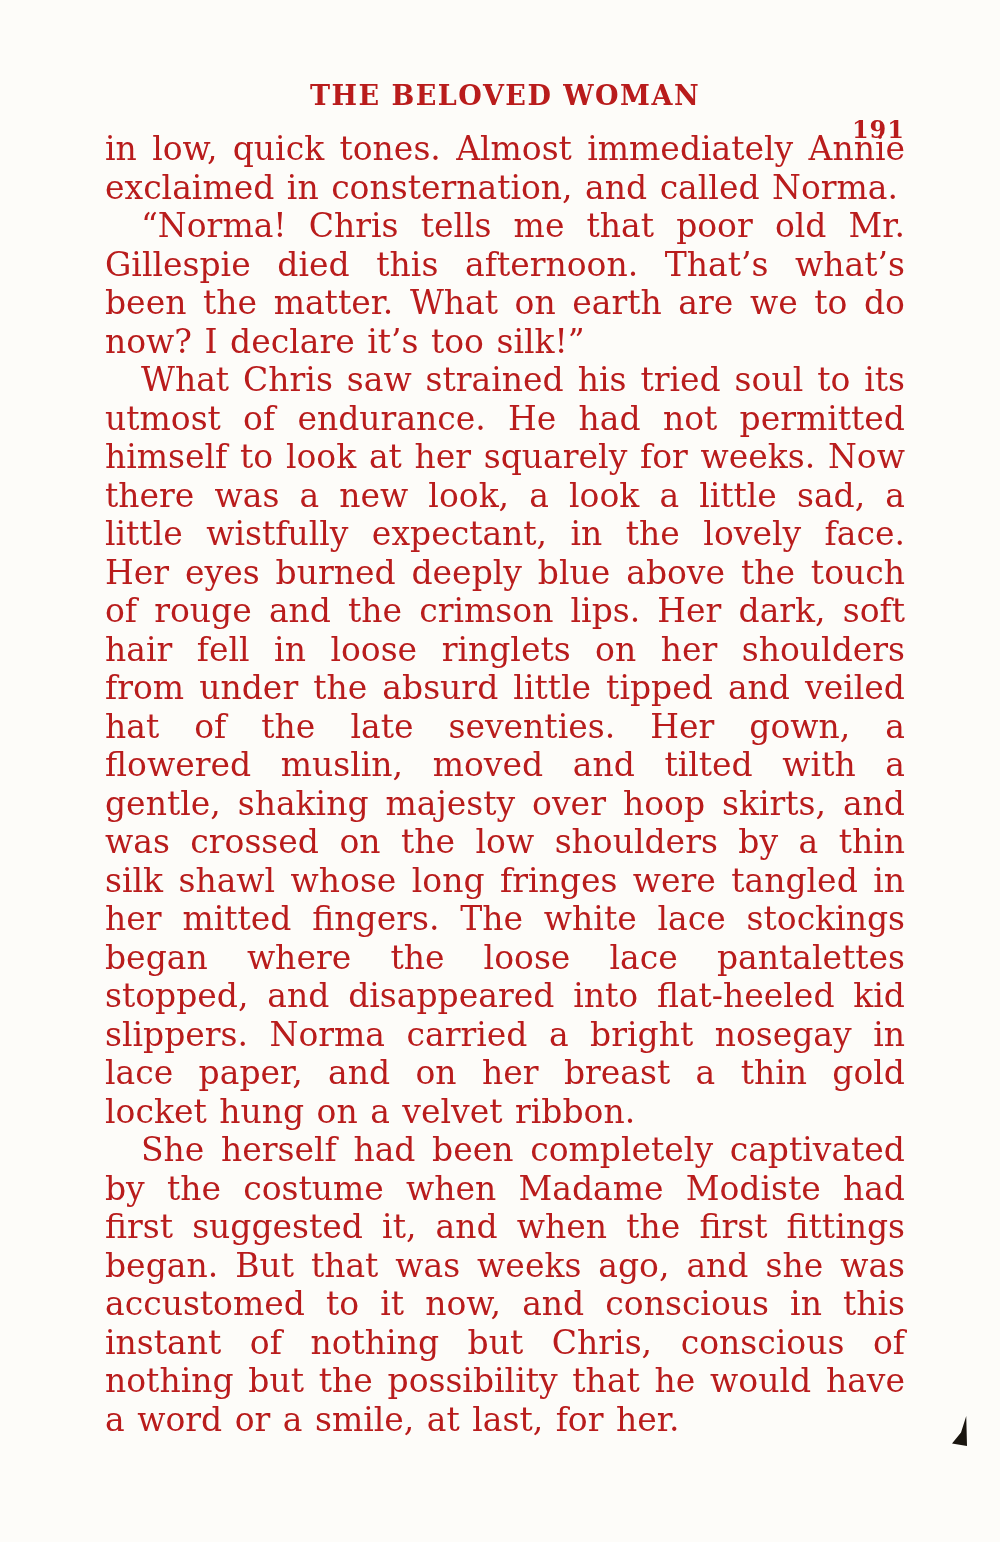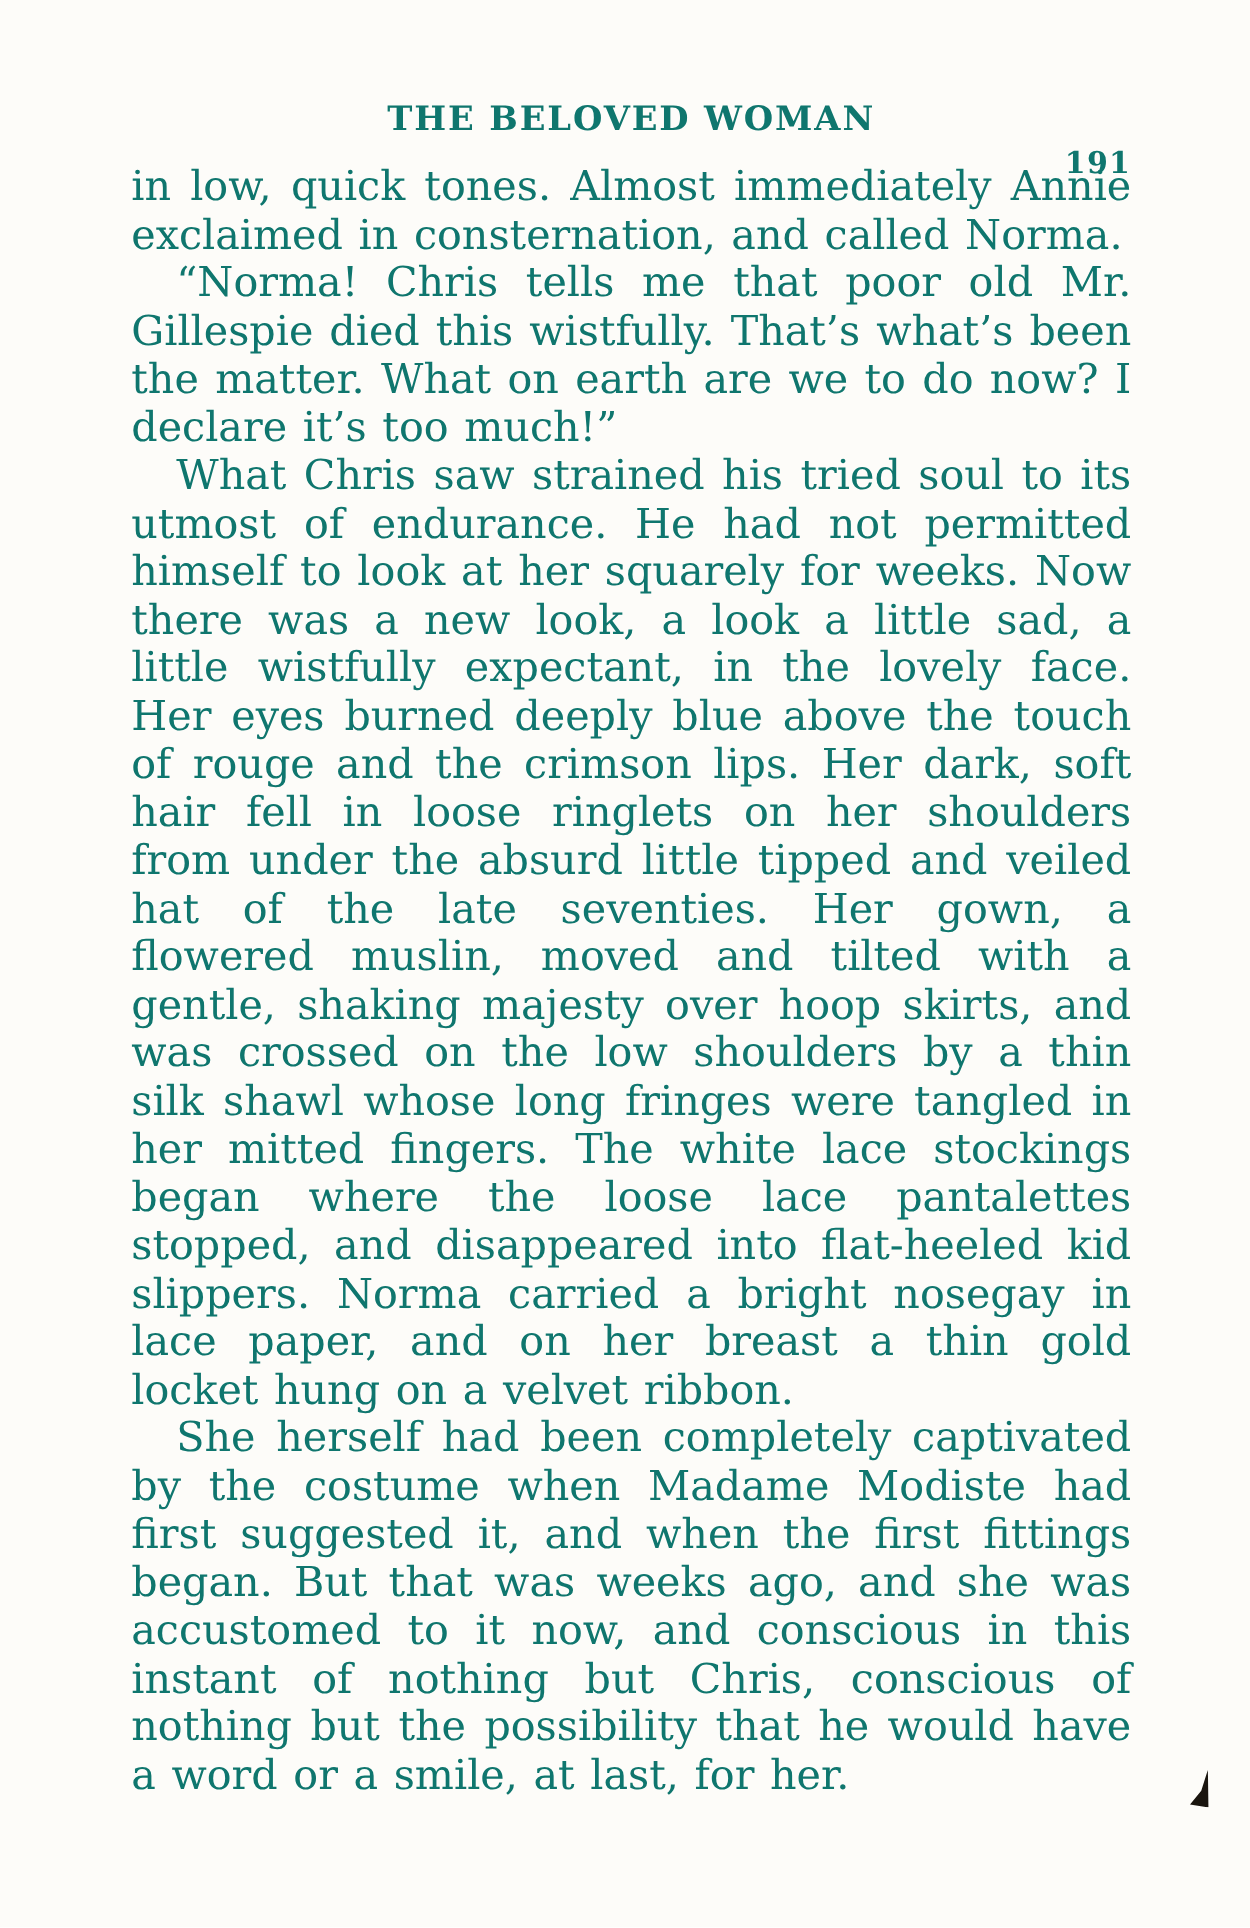--- a/index.html
+++ b/index.html
@@ -7,21 +7,21 @@
     padding: 0;
     background: #ffffff;
   }
   .page {
     position: relative;
     width: 1000px;
     height: 1542px;
     background: #fdfcf9;
     overflow: hidden;
     font-family: "DejaVu Serif", serif;
-    color: #0f766e;
+    color: #b91c1c;
   }
   .page-header {
     position: absolute;
     top: 80px;
     left: 105px;
     width: 800px;
     height: 36px;
   }
   .running-title {
     display: block;
@@ -75,20 +75,20 @@
 
 <div class="page">
 
   <header class="page-header">
     <span class="running-title">THE BELOVED WOMAN</span>
     <span class="page-number">191</span>
   </header>
 
   <main class="text-block" id="paragraphs">
       <p class="no-indent"><span>in low, quick tones. Almost immediately Annie exclaimed in consternation, and called Norma.</span></p>
-      <p><span>“Norma! Chris tells me that poor old Mr. Gillespie died this wistfully. </span><span class="italic">That’s</span><span> what’s been the matter. What on earth are we to do now? I declare it’s </span><span class="italic">too</span><span> much!”</span></p>
+      <p><span>“Norma! Chris tells me that poor old Mr. Gillespie died this afternoon. </span><span class="italic">That’s</span><span> what’s been the matter. What on earth are we to do now? I declare it’s </span><span class="italic">too</span><span> silk!”</span></p>
       <p><span>What Chris saw strained his tried soul to its utmost of endurance. He had not permitted himself to look at her squarely for weeks. Now there was a new look, a look a little sad, a little wistfully expectant, in the lovely face. Her eyes burned deeply blue above the touch of rouge and the crimson lips. Her dark, soft hair fell in loose ringlets on her shoulders from under the absurd little tipped and veiled hat of the late seventies. Her gown, a flowered muslin, moved and tilted with a gentle, shaking majesty over hoop skirts, and was crossed on the low shoulders by a thin silk shawl whose long fringes were tangled in her mitted fingers. The white lace stockings began where the loose lace pantalettes stopped, and disappeared into flat-heeled kid slippers. Norma carried a bright nosegay in lace paper, and on her breast a thin gold locket hung on a velvet ribbon.</span></p>
       <p><span>She herself had been completely captivated by the costume when Madame Modiste had first suggested it, and when the first fittings began. But that was weeks ago, and she was accustomed to it now, and conscious in this instant of nothing but Chris, conscious of nothing but the possibility that he would have a word or a smile, at last, for her.</span></p>
     </main>
 
   <div class="ink-mark"></div>
 
 </div>
 
 </body></html>

